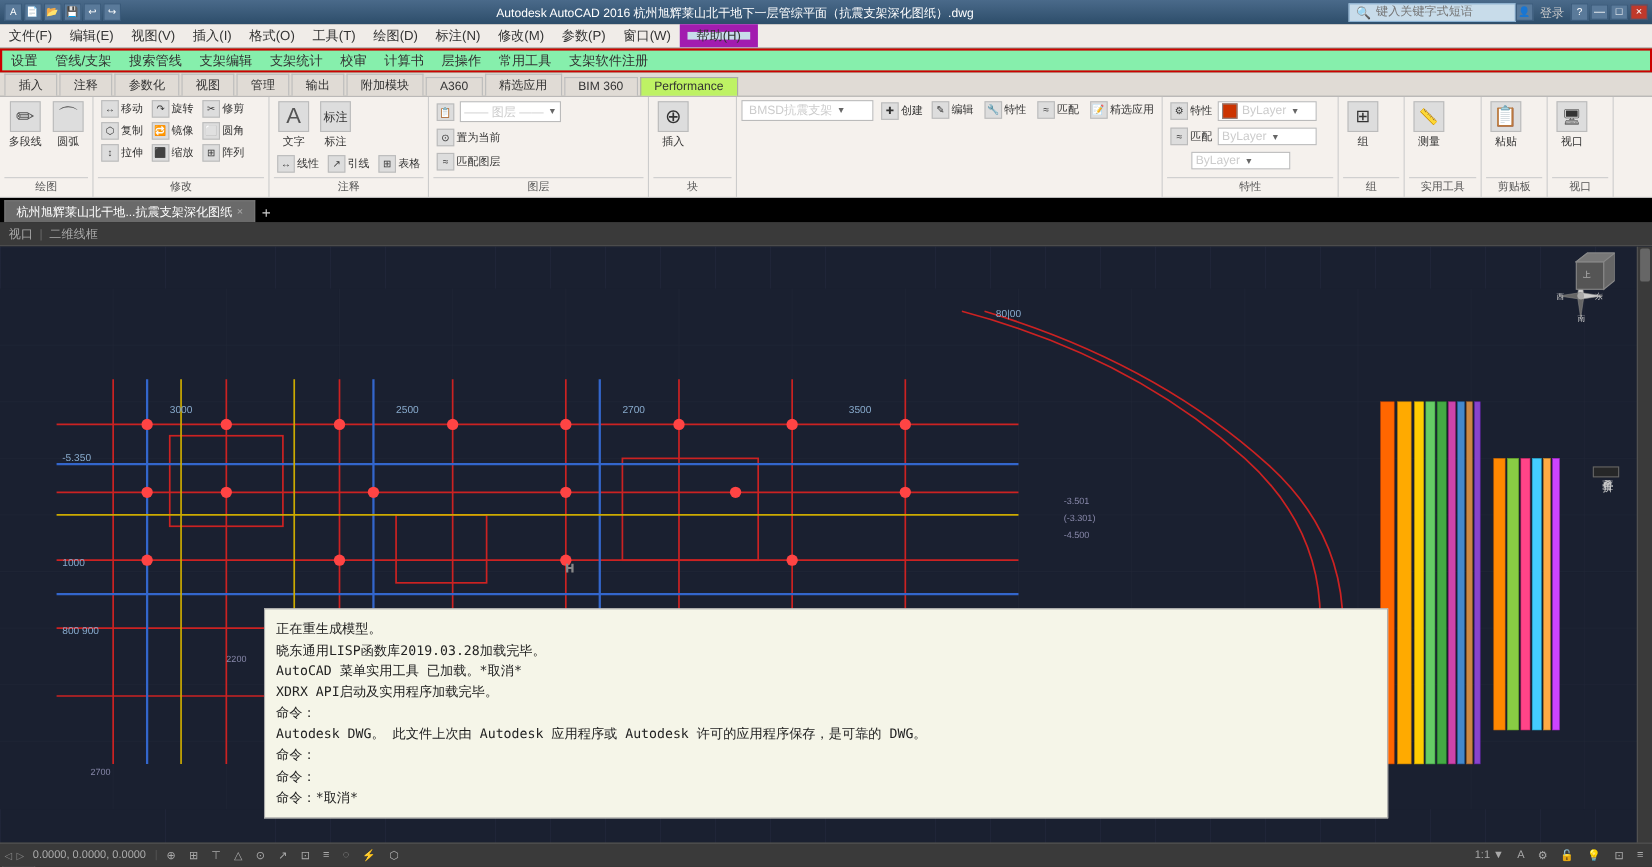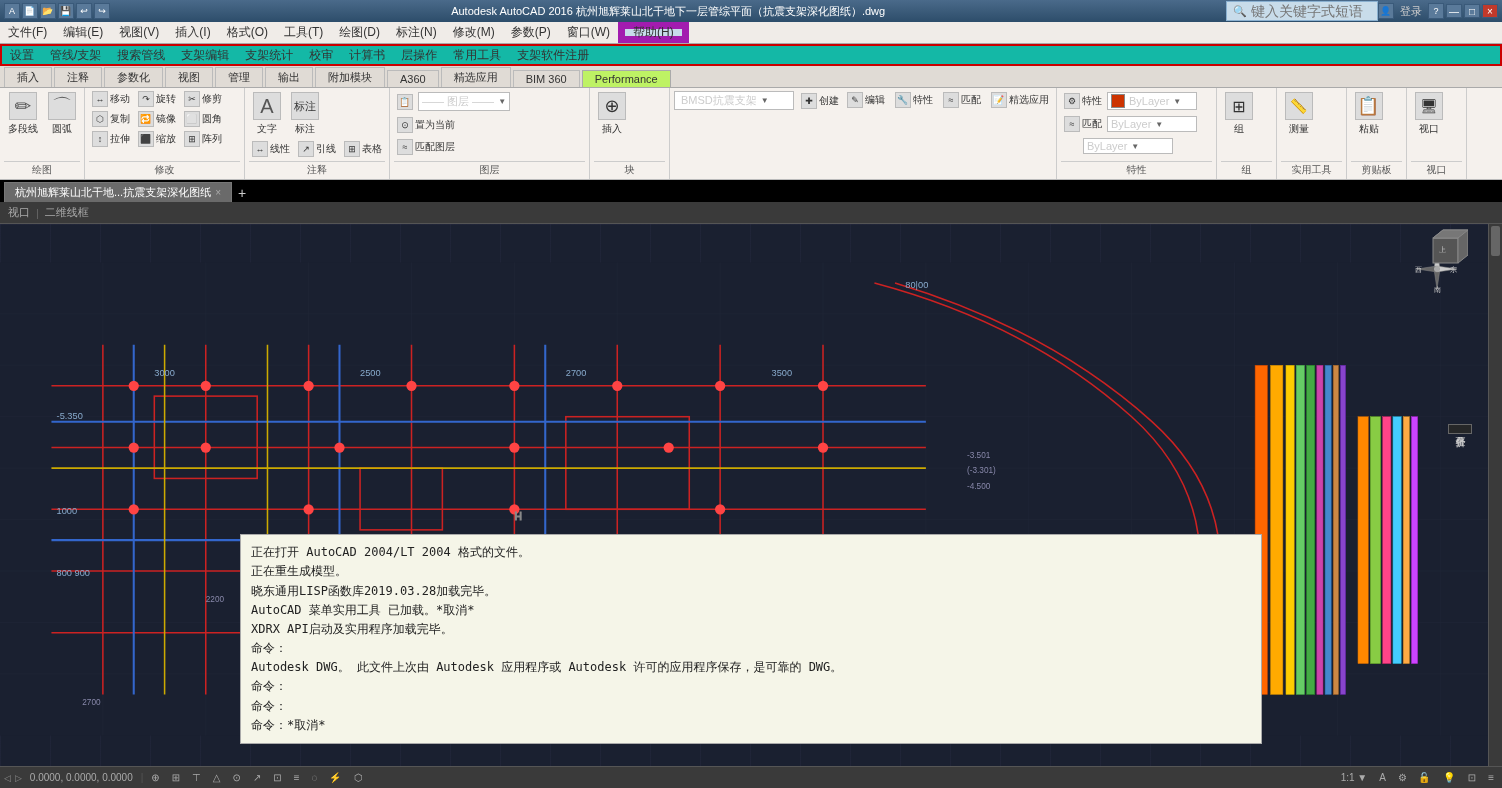--- a/index.html
+++ b/index.html
@@ -58,21 +58,21 @@
       display: flex;
       align-items: center;
       cursor: pointer;
       white-space: nowrap;
     }
     .menu-item.highlighted { background: #c8dcea; border: 7px solid #a21caf; }
 
     
     #plugin-menu-bar {
       height: 22px;
-      background: #14b8a6;
+      background: #86efac;
       display: flex;
       align-items: stretch;
       border: 2px solid #cc0000;
       color: #333;
       font-size: 12px;
     }
     .plugin-menu-item {
       padding: 0 8px;
       display: flex;
       align-items: center;
@@ -367,21 +367,21 @@
     <div class="title-icon">A</div>
     <div class="title-icon">📄</div>
     <div class="title-icon">📂</div>
     <div class="title-icon">💾</div>
     <div class="title-icon">↩</div>
     <div class="title-icon">↪</div>
   </div>
   <span class="title-text">Autodesk AutoCAD 2016    杭州旭辉莱山北干地下一层管综平面（抗震支架深化图纸）.dwg</span>
   <div id="search-bar">
     <span>🔍</span>
-    <input type="text" style="background: transparent; border: none; outline: none; font-size: 14px; color: rgb(51, 51, 102); width: 120px;" placeholder="键入关键字式短语">
+    <input type="text" style="background: transparent; border: none; outline: none; font-size: 11px; color: rgb(51, 51, 102); width: 120px;" placeholder="键入关键字式短语">
   </div>
   <div class="right-icons">
     <div class="title-icon">👤</div>
     <span style="font-size:11px;color:#ccc;margin:0 4px;">登录</span>
     <div class="title-icon">?</div>
     <div class="win-btn">—</div>
     <div class="win-btn">□</div>
     <div class="win-btn close">×</div>
   </div>
 </div>
@@ -822,21 +822,20 @@
         <text x="200" y="330">2200</text>
         <text x="80" y="430">2700</text>
         <text x="600" y="415">(-6.150)</text>
       </g>
 
       <circle cx="680" cy="340" r="4" fill="#4488ff"></circle>
 
     </svg>
 
     <div id="command-area">
-      <div>正在打开  AutoCAD  2004/LT  2004  格式的文件。</div>
       <div>正在重生成模型。</div>
       <div>晓东通用LISP函数库2019.03.28加载完毕。</div>
       <div>AutoCAD  菜单实用工具  已加载。*取消*</div>
       <div>XDRX  API启动及实用程序加载完毕。</div>
       <div>命令：</div>
       <div>Autodesk  DWG。   此文件上次由  Autodesk  应用程序或  Autodesk  许可的应用程序保存，是可靠的  DWG。</div>
       <div>命令：</div>
       <div>命令：</div>
       <div>命令：*取消*</div>
     </div>

